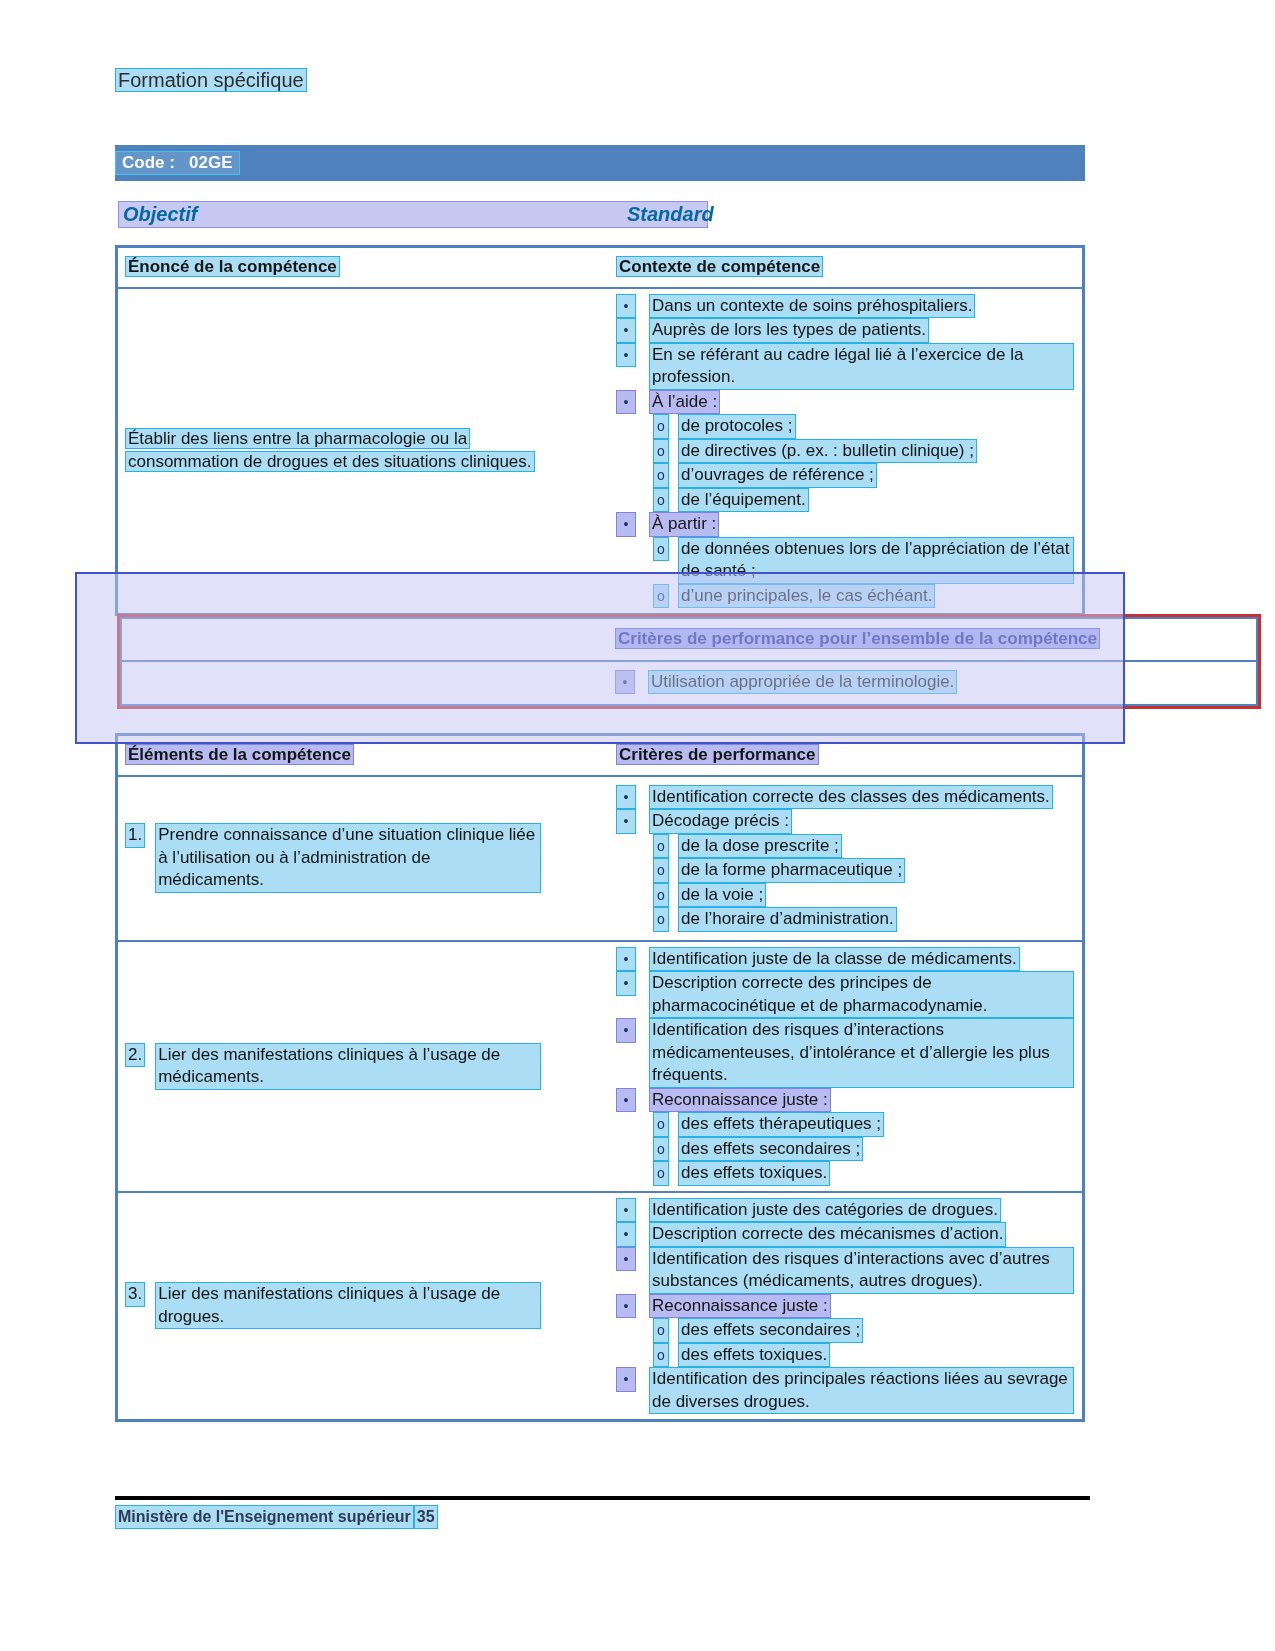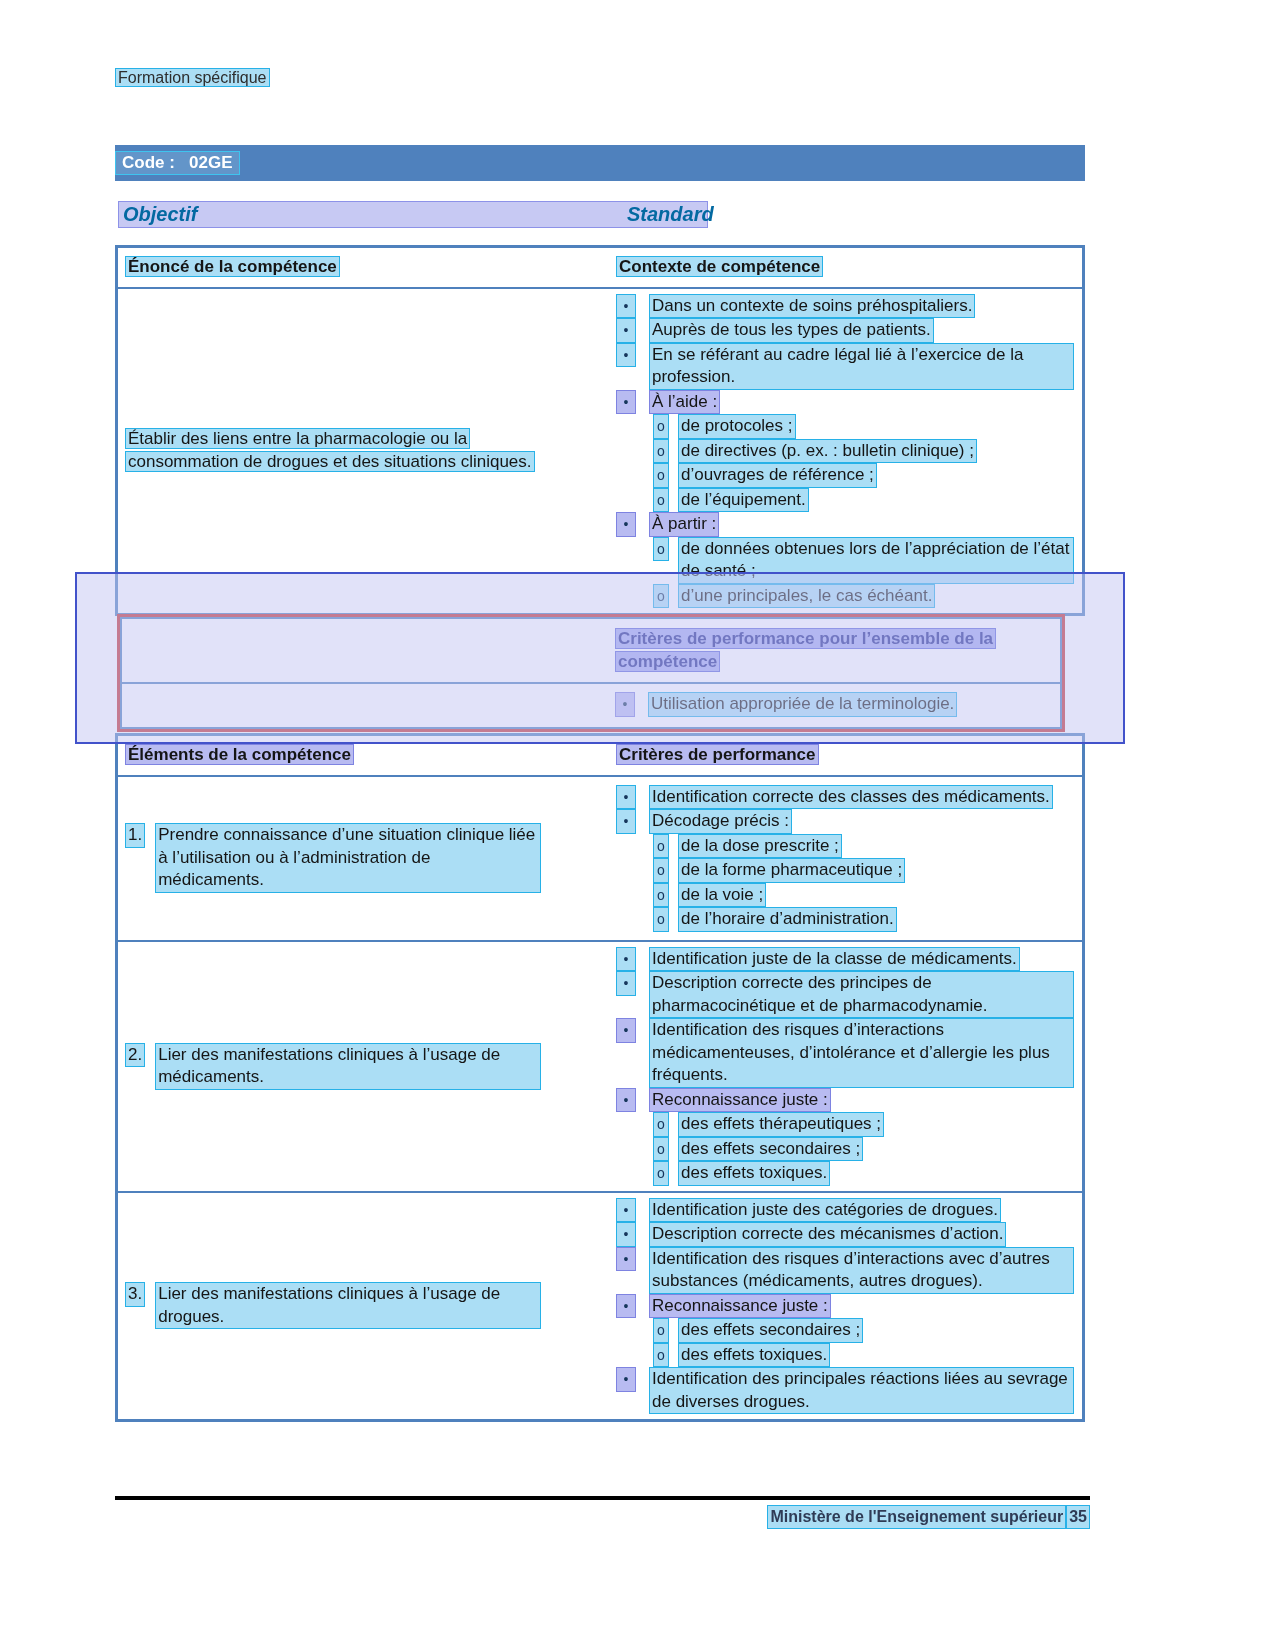--- a/index.html
+++ b/index.html
@@ -7,21 +7,21 @@
   body{position:relative;width:1275px;height:1651px;font-family:"Liberation Sans",sans-serif;font-size:17px;color:#151515;overflow:hidden}
   .abs{position:absolute}
 
   
   .hl-c,.hl-l,.hl-p{padding:0 2px;-webkit-box-decoration-break:clone;box-decoration-break:clone}
   .hl-c{background:#abdef5;border:1px solid #27b1e7}
   .hl-l{background:#b8bbf1;border:1px solid #7e83e1}
   .hl-p{background:#a2a9ee;border:1px solid #5d67d9;color:#20298f;font-weight:bold}
   .bold{font-weight:bold}
 
-  .toplabel{left:115px;top:69px;font-size:16px;color:#2d2d2d}
+  .toplabel{left:115px;top:69px;font-size:20px;color:#2d2d2d}
 
   .titlebar{left:115px;top:145px;width:970px;height:36px;background:#4f81bd;display:flex;align-items:center;justify-content:flex-start;padding-right:9px}
   .codebox{color:#ffffff;font-weight:bold;white-space:pre;background:rgba(171,222,245,0.22);border:1px solid #3ec4ef;padding:1px 6px}
 
   .objrow{left:118px;top:201px;width:590px;height:27px;background:#c7c9f3;border:1px solid #8d92e8}
   .objword{position:absolute;top:-1px;font-size:20px;font-weight:bold;font-style:italic;color:#0369a1;line-height:27px;white-space:nowrap}
   .obj-l{left:4px}
   .obj-r{left:508px}
 
   .tbl{border:3px solid #4f81bd;background:transparent}
@@ -35,37 +35,37 @@
   .cr{flex:1 1 auto;min-width:0;padding:5px 8px 5px 15px;line-height:22.5px}
 
   .bl{display:flex;align-items:flex-start;line-height:22.5px}
   .mk{flex:0 0 auto;width:20px;text-align:center;margin-right:13px;color:#16365c;font-size:14px}
   .mko{flex:0 0 auto;width:16px;text-align:center;margin-right:9px;color:#16365c;font-size:14px}
   .sub{padding-left:37px}
   .txt{flex:0 1 auto}
 
   .overlay{left:75px;top:572px;width:1050px;height:172px;background:rgba(195,197,243,0.5);border:2px solid #4252ca;z-index:6;pointer-events:none}
 
-  .redbox{left:117px;top:614px;width:948px;border:3px solid #c43131;z-index:4}
+  .redbox{left:117px;top:614px;width:1144px;border:3px solid #c43131;z-index:4}
   .bluein{border:2px solid #4f81bd}
   .redbox .cl{width:478px;flex:0 0 478px}
   .redbox .cr{padding-right:25px}
   .ptitle-row{padding:4px 0}
   .pitem-row{border-top:2px solid #4f81bd;padding:3px 0 5px}
 
   .r1{min-height:163px}
   .r2{min-height:233px}
   .r3{min-height:226px}
   .rdiv{border-top:2px solid #4f81bd}
 
   .numline{display:flex;align-items:flex-start}
   .num{flex:0 0 auto;margin-right:10px}
 
   .fline{left:115px;top:1496px;width:975px;height:4px;background:#000000}
-  .frow{left:115px;top:1505px;width:975px;display:flex;justify-content:flex-end;font-size:16px;line-height:22px}
+  .frow{left:115px;top:1505px;width:975px;display:flex;justify-content:flex-start;font-size:16px;line-height:22px}
   .ftext{font-weight:bold;color:#2f3b55}
 </style>
 </head>
 <body>
 
 <div class="abs toplabel">
   <span class="hl-c">Formation spécifique</span>
 </div>
 
 <div class="abs titlebar">
@@ -90,21 +90,21 @@
     <div class="cl">
       <span class="hl-c">Établir des liens entre la pharmacologie ou la consommation de drogues et des situations cliniques.</span>
     </div>
     <div class="cr">
       <div class="bl">
           <span class="mk hl-c">•</span>
           <span class="txt hl-c">Dans un contexte de soins préhospitaliers.</span>
         </div>
       <div class="bl">
           <span class="mk hl-c">•</span>
-          <span class="txt hl-c">Auprès de tous les types de patients.</span>
+          <span class="txt hl-c">Auprès de lors les types de patients.</span>
         </div>
       <div class="bl">
           <span class="mk hl-c">•</span>
           <span class="txt hl-c">En se référant au cadre légal lié à l’exercice de la profession.</span>
         </div>
       <div class="bl">
           <span class="mk hl-l">•</span>
           <span class="txt hl-l">À l’aide :</span>
         </div>
       <div class="bl sub">

